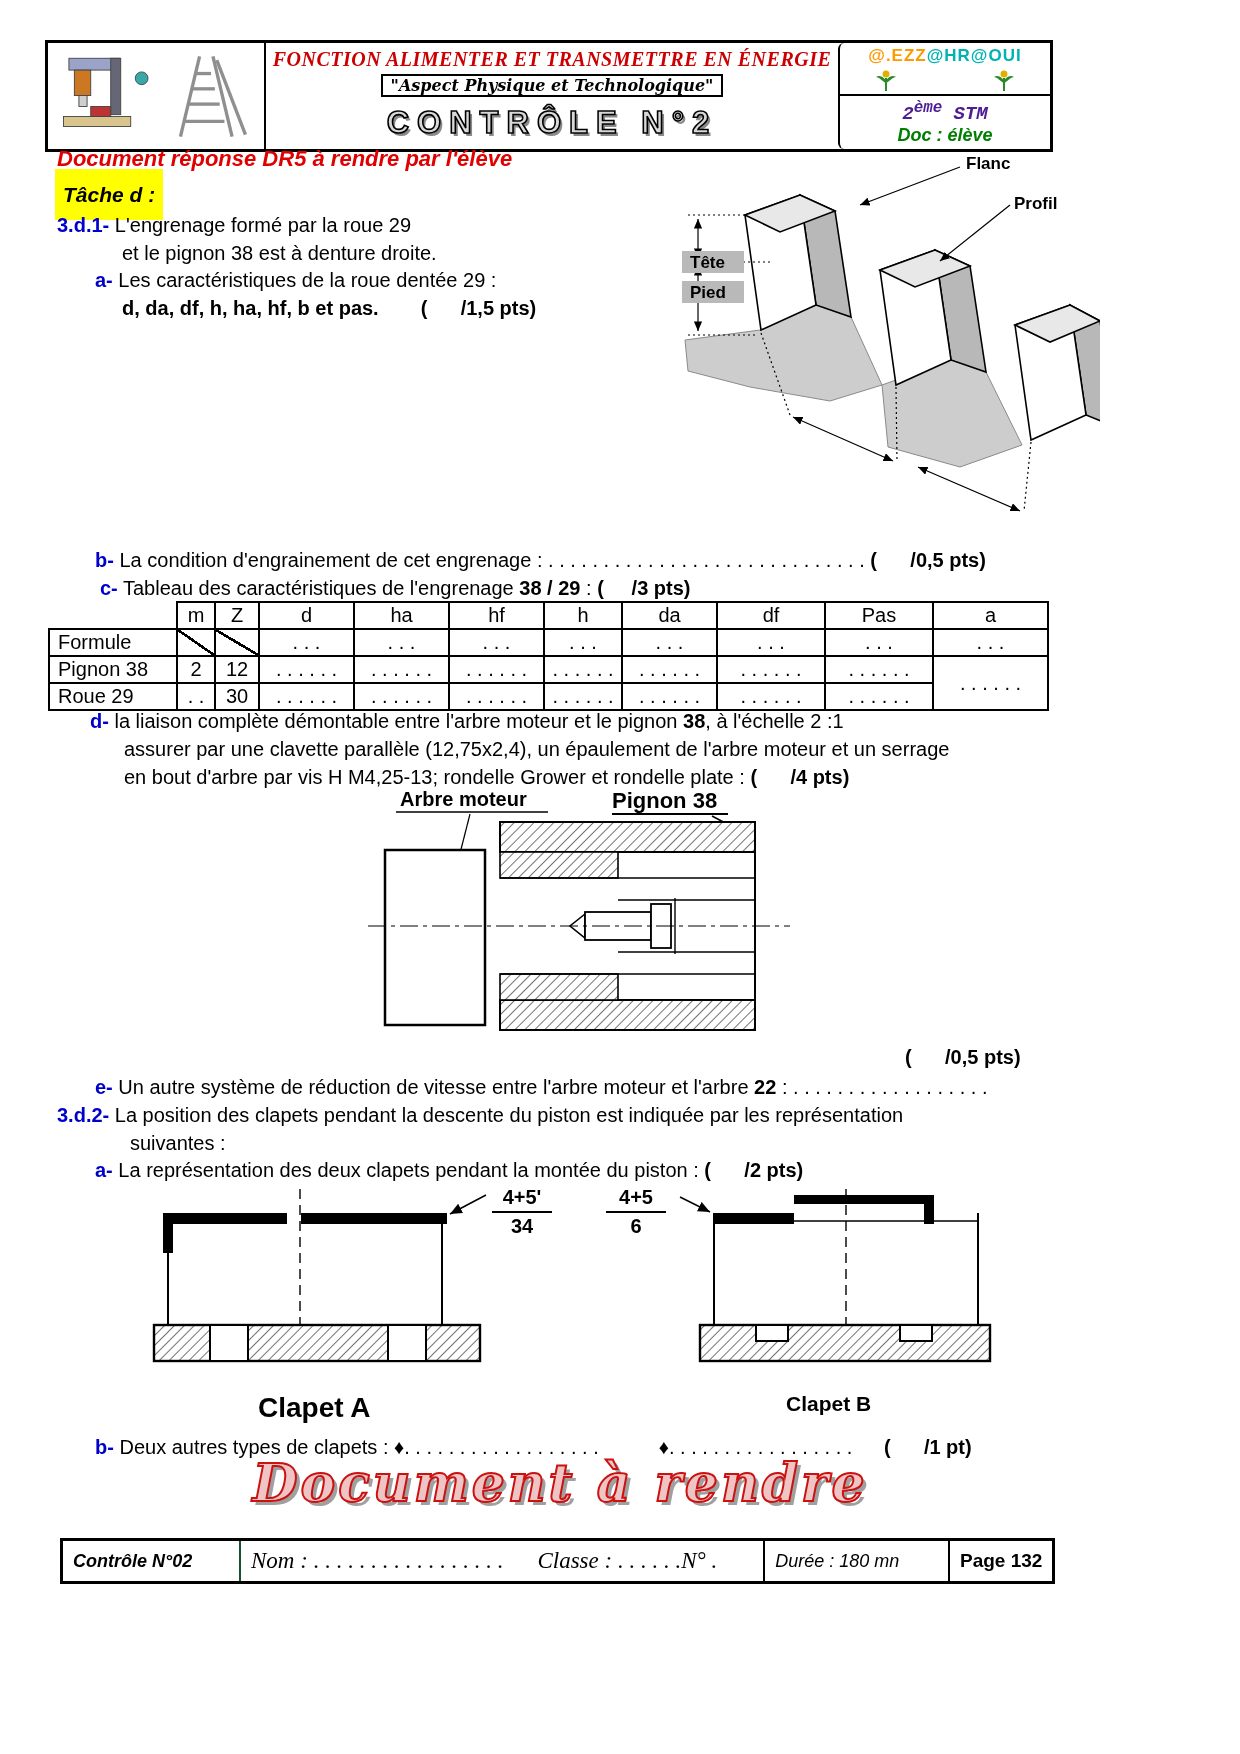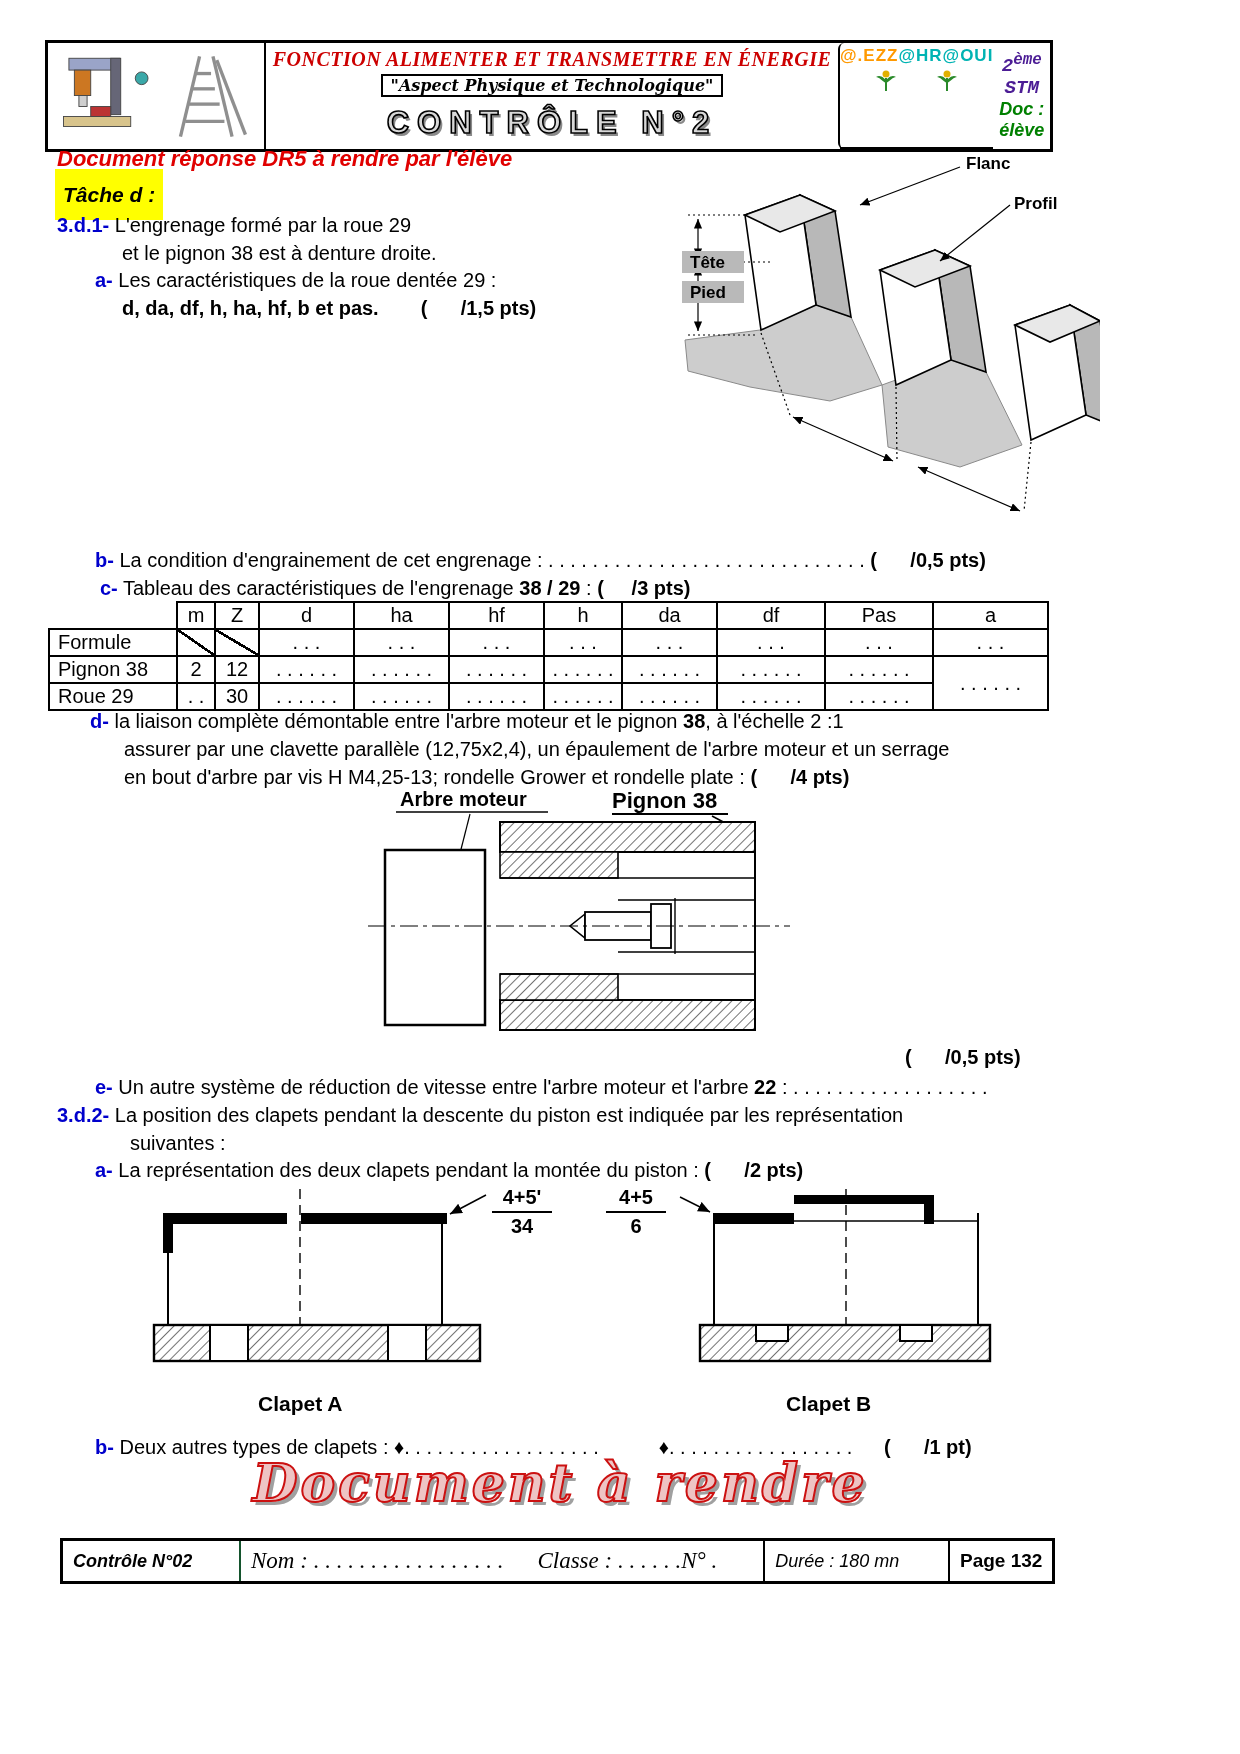--- a/index.html
+++ b/index.html
@@ -19,21 +19,21 @@
                justify-content:space-around; padding:4px; }
   .header-main { flex:1; display:flex; }
   .center-col { flex:1; display:flex; flex-direction:column; text-align:center; padding-top:5px; }
   .main-title { font-family:"Liberation Serif", serif; font-weight:bold; font-style:italic;
                 color:#cc0000; font-size:20px; letter-spacing:0.5px; }
   .subtitle { display:inline-block; border:2px solid #000; padding:0 8px; margin-top:3px;
               font-family:"DejaVu Serif", serif; font-weight:bold; font-style:italic; font-size:16px; }
   .controle-wrap { flex:1; display:flex; align-items:center; justify-content:center;border-radius:13px; }
   .controle { font-size:31px; font-weight:bold; letter-spacing:8px; color:#d8d8d8;
               -webkit-text-stroke:1.6px #000; text-shadow:2.5px 2.5px 0 #8a8a8a; }
-  .right-col { width:212px; border-left:2px solid #000; display:flex; flex-direction:row; text-align:center;border-radius:6px; }
+  .right-col { width:212px; border-left:2px solid #000; display:flex; flex-direction:column; text-align:center;border-radius:6px; }
   .right-top { border-bottom:2px solid #000; padding-top:3px; padding-bottom:2px; }
   .author { font-weight:bold; font-size:17px; letter-spacing:1px; }
   .c-or { color:#ff9900; } .c-cy { color:#00b3b3; }
   .plants { display:flex; justify-content:space-between; padding:2px 34px 0 34px; }
   .right-bot { flex:1; display:flex; flex-direction:column; justify-content:center; font-style:italic; font-weight:bold; }
   .stm { color:#4c1d95; font-size:19px;font-family:Liberation Mono, monospace; }
   .doc-type { color:#008000; font-size:18px; }
 
   .task-hl { background:#ffff00; font-weight:bold; font-style:italic; font-size:21px; padding:14px 8px; }
   .doc-title { font-size:22px; font-weight:bold; font-style:italic; color:#e00000; }
@@ -350,21 +350,21 @@
     <rect x="22" y="142" width="290" height="36" fill="url(#hB)" stroke="#000" stroke-width="2.4"></rect>
     <rect x="78" y="142" width="32" height="16" fill="#fff" stroke="#000" stroke-width="2"></rect>
     <rect x="222" y="142" width="32" height="16" fill="#fff" stroke="#000" stroke-width="2"></rect>
     <line x1="2" y1="14" x2="32" y2="29" stroke="#000" stroke-width="1.5" marker-end="url(#bAh)"></line>
   </svg>
   <div class="frac" style="left:606px;top:1186px">
     <div class="frac-top">4+5</div>
     <div class="frac-bot">6</div>
   </div>
 
-  <div class="ln b" style="left:258px;top:1392px;font-size:21px">Clapet A</div>
+  <div class="ln b" style="left:258px;top:1392px;font-size:28px">Clapet A</div>
   <div class="ln b" style="left:786px;top:1392px;font-size:21px">Clapet B</div>
 
   <div class="ln" style="left:95px;top:1436px"><span class="blue">b-</span> <span>Deux autres types de clapets : </span><span>♦. . . . . . . . . . . . . . . . . .</span><span style="margin-left:60px">♦. . . . . . . . . . . . . . . . . </span><span class="b" style="margin-left:26px">(&nbsp;&nbsp;&nbsp;&nbsp;&nbsp;&nbsp;/1 pt)</span></div>
 
   <div class="stamp">Document à rendre</div>
 
   <div class="footer-box">
     <div class="f-cell f-controle">Contrôle N°02</div>
     <div class="f-cell f-nom">
       <span>Nom : . . . . . . . . . . . . . . . . .</span>

